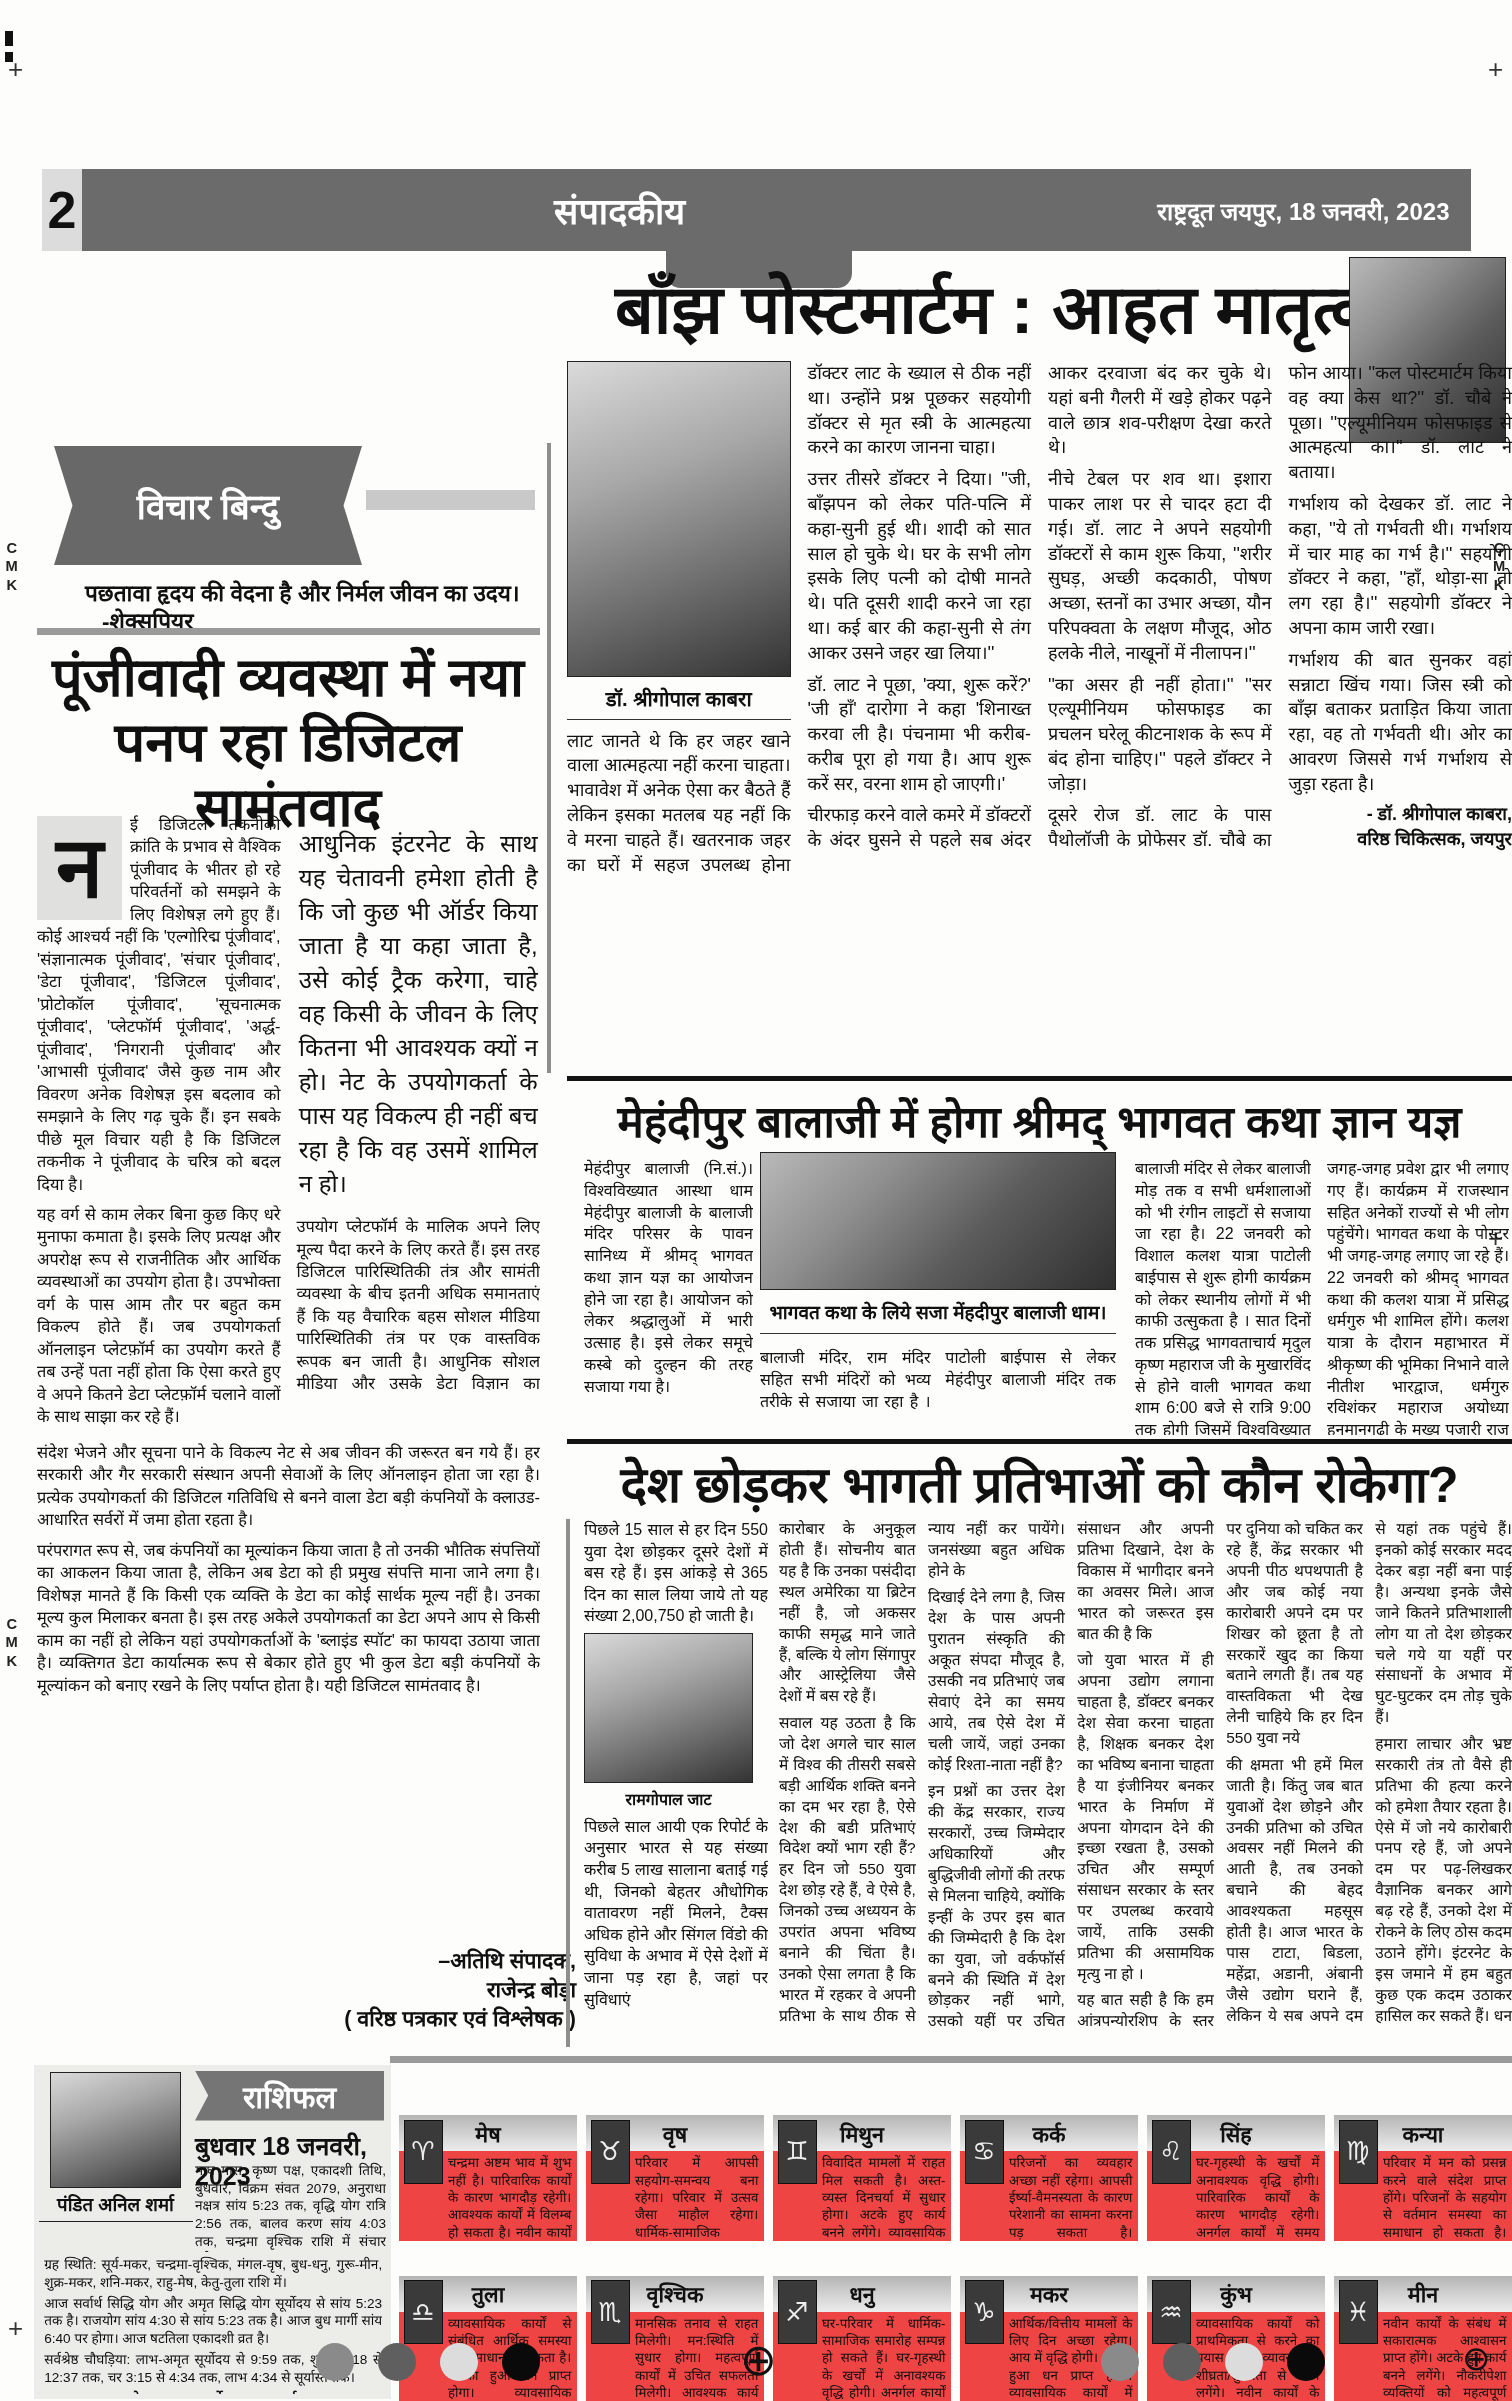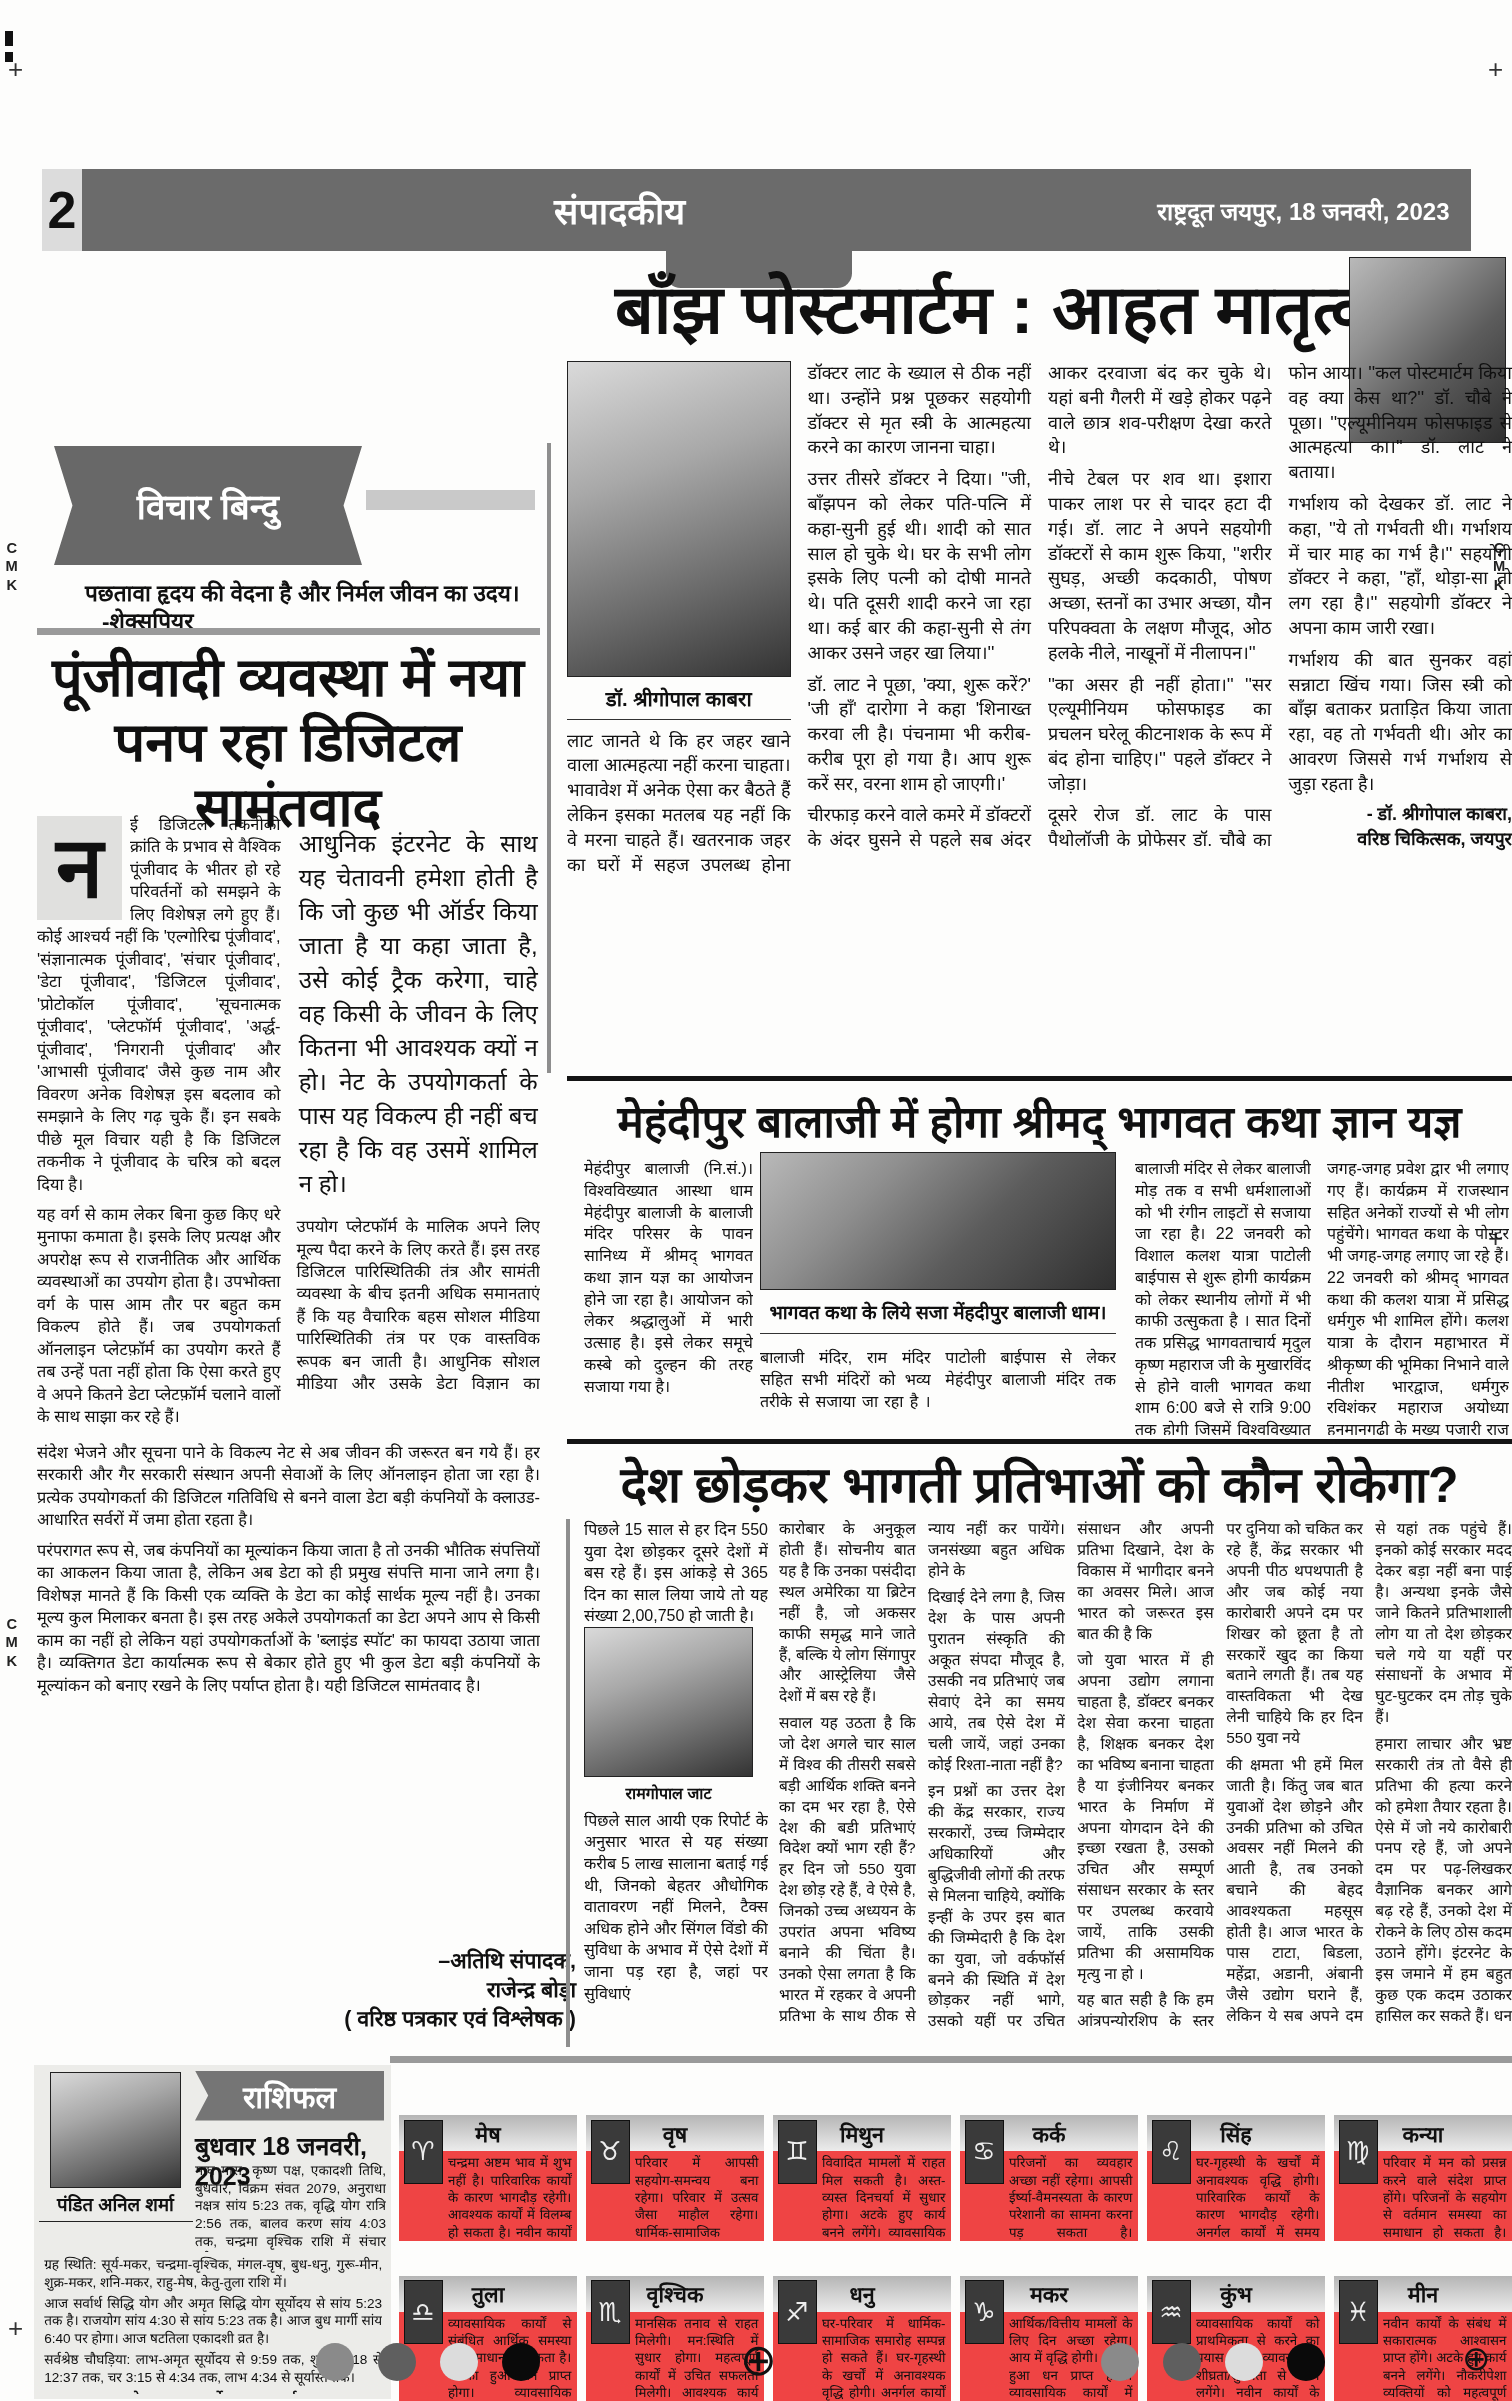--- a/index.html
+++ b/index.html
@@ -156,21 +156,21 @@
   <div class="abs ph" style="left:760px;top:1152px;width:356px;height:138px;"></div>
   <div class="abs caption" style="left:760px;top:1299px;width:356px;font-size:19px;">भागवत कथा के लिये सजा मेंहदीपुर बालाजी धाम।</div>
   <div class="abs" style="left:760px;top:1333px;width:356px;border-top:1.7px solid #333;"></div>
   <div class="abs mhcol mhminis just" style="left:760px;top:1347px;width:356px;height:85px;">बालाजी मंदिर, राम मंदिर सहित सभी मंदिरों को भव्य तरीके से सजाया जा रहा है । पाटोली बाईपास से लेकर मेहंदीपुर बालाजी मंदिर तक रंगीन रंग बिरंगी लाइट लगाई गई हैं।</div>
   <div class="abs mhcol just" style="left:1135px;top:1158px;width:176px;height:277px;">बालाजी मंदिर से लेकर बालाजी मोड़ तक व सभी धर्मशालाओं को भी रंगीन लाइटों से सजाया जा रहा है। 22 जनवरी को विशाल कलश यात्रा पाटोली बाईपास से शुरू होगी कार्यक्रम को लेकर स्थानीय लोगों में भी काफी उत्सुकता है । सात दिनों तक प्रसिद्ध भागवताचार्य मृदुल कृष्ण महाराज जी के मुखारविंद से होने वाली भागवत कथा शाम 6:00 बजे से रात्रि 9:00 तक होगी जिसमें विश्वविख्यात कलाकारों द्वारा अलग-अलग दिन भजनों की प्रस्तुति दी जायेगी। यहां</div>
   <div class="abs mhcol just" style="left:1327px;top:1158px;width:182px;height:277px;">जगह-जगह प्रवेश द्वार भी लगाए गए हैं। कार्यक्रम में राजस्थान सहित अनेकों राज्यों से भी लोग पहुंचेंगे। भागवत कथा के पोस्टर भी जगह-जगह लगाए जा रहे हैं। 22 जनवरी को श्रीमद् भागवत कथा की कलश यात्रा में प्रसिद्ध धर्मगुरु भी शामिल होंगे। कलश यात्रा के दौरान महाभारत में श्रीकृष्ण की भूमिका निभाने वाले नीतीश भारद्वाज, धर्मगुरु रविशंकर महाराज अयोध्या हनुमानगढ़ी के मुख्य पुजारी राजू दास महाराज, उज्जैन महाकालेश्वर मंदिर के मुख्य पुजारी सहित बड़ी संख्या में धर्मगुरु कलश यात्रा में शामिल होंगे।</div>
   <div class="abs blackrule" style="left:567px;top:1439px;width:945px;height:5.1px;"></div>
 
   <div class="abs dshead">देश छोड़कर भागती प्रतिभाओं को कौन रोकेगा?</div>
   <div class="abs dscol1 just">
-    <p style="margin:0 0 0 0;">पिछले 15 साल से हर दिन 550 युवा देश छोड़कर दूसरे देशों में बस रहे हैं। इस आंकड़े से 365 दिन का साल लिया जाये तो यह संख्या 2,00,750 हो जाती है।</p>
+    <p style="margin:0 0 6px 0;">पिछले 15 साल से हर दिन 550 युवा देश छोड़कर दूसरे देशों में बस रहे हैं। इस आंकड़े से 365 दिन का साल लिया जाये तो यह संख्या 2,00,750 हो जाती है।</p>
     <div class="ph2" style="width:169px;height:150px;"></div>
     <div class="caption ctr" style="width:169px;font-size:16px;margin:5.6px 0;">रामगोपाल जाट</div>
     <p style="margin:0;">पिछले साल आयी एक रिपोर्ट के अनुसार भारत से यह संख्या करीब 5 लाख सालाना बताई गई थी, जिनको बेहतर औधोगिक वातावरण नहीं मिलने, टैक्स अधिक होने और सिंगल विंडो की सुविधा के अभाव में ऐसे देशों में जाना पड़ रहा है, जहां पर सुविधाएं</p>
   </div>
   <div class="abs dsflow just">
     <span><p>कारोबार के अनुकूल होती हैं। सोचनीय बात यह है कि उनका पसंदीदा स्थल अमेरिका या ब्रिटेन नहीं है, जो अकसर काफी समृद्ध माने जाते हैं, बल्कि ये लोग सिंगापुर और आस्ट्रेलिया जैसे देशों में बस रहे हैं।</p><p>सवाल यह उठता है कि जो देश अगले चार साल में विश्व की तीसरी सबसे बड़ी आर्थिक शक्ति बनने का दम भर रहा है, ऐसे देश की बडी प्रतिभाएं विदेश क्यों भाग रही हैं? हर दिन जो 550 युवा देश छोड़ रहे हैं, वे ऐसे है, जिनको उच्च अध्ययन के उपरांत अपना भविष्य बनाने की चिंता है। उनको ऐसा लगता है कि भारत में रहकर वे अपनी प्रतिभा के साथ ठीक से न्याय नहीं कर पायेंगे। जनसंख्या बहुत अधिक होने के</p><p>दिखाई देने लगा है, जिस देश के पास अपनी पुरातन संस्कृति की अकूत संपदा मौजूद है, उसकी नव प्रतिभाएं जब सेवाएं देने का समय आये, तब ऐसे देश में चली जायें, जहां उनका कोई रिश्ता-नाता नहीं है?</p><p>इन प्रश्नों का उत्तर देश की केंद्र सरकार, राज्य सरकारों, उच्च जिम्मेदार अधिकारियों और बुद्धिजीवी लोगों की तरफ से मिलना चाहिये, क्योंकि इन्हीं के उपर इस बात की जिम्मेदारी है कि देश का युवा, जो वर्कफॉर्स बनने की स्थिति में देश छोड़कर नहीं भागे, उसको यहीं पर उचित संसाधन और अपनी प्रतिभा दिखाने, देश के विकास में भागीदार बनने का अवसर मिले। आज भारत को जरूरत इस बात की है कि</p><p>जो युवा भारत में ही अपना उद्योग लगाना चाहता है, डॉक्टर बनकर देश सेवा करना चाहता है, शिक्षक बनकर देश का भविष्य बनाना चाहता है या इंजीनियर बनकर भारत के निर्माण में अपना योगदान देने की इच्छा रखता है, उसको उचित और सम्पूर्ण संसाधन सरकार के स्तर पर उपलब्ध करवाये जायें, ताकि उसकी प्रतिभा की असामयिक मृत्यु ना हो ।</p><p>यह बात सही है कि हम आंत्रपन्योरशिप के स्तर पर दुनिया को चकित कर रहे हैं, केंद्र सरकार भी अपनी पीठ थपथपाती है और जब कोई नया कारोबारी अपने दम पर शिखर को छूता है तो सरकारें खुद का किया बताने लगती हैं। तब यह वास्तविकता भी देख लेनी चाहिये कि हर दिन 550 युवा नये</p><p>की क्षमता भी हमें मिल जाती है। किंतु जब बात युवाओं देश छोड़ने और उनकी प्रतिभा को उचित अवसर नहीं मिलने की आती है, तब उनको बचाने की बेहद आवश्यकता महसूस होती है। आज भारत के पास टाटा, बिडला, महेंद्रा, अडानी, अंबानी जैसे उद्योग घराने हैं, लेकिन ये सब अपने दम से यहां तक पहुंचे हैं। इनको कोई सरकार मदद देकर बड़ा नहीं बना पाई है। अन्यथा इनके जैसे जाने कितने प्रतिभाशाली लोग या तो देश छोड़कर चले गये या यहीं पर संसाधनों के अभाव में घुट-घुटकर दम तोड़ चुके हैं।</p><p>हमारा लाचार और भ्रष्ट सरकारी तंत्र तो वैसे ही प्रतिभा की हत्या करने को हमेशा तैयार रहता है। ऐसे में जो नये कारोबारी पनप रहे हैं, जो अपने दम पर पढ़-लिखकर वैज्ञानिक बनकर आगे बढ़ रहे हैं, उनको देश में रोकने के लिए ठोस कदम उठाने होंगे। इंटरनेट के इस जमाने में हम बहुत कुछ एक कदम उठाकर हासिल कर सकते हैं। धन होने पर कुछ भी खरीदने वाले युवा यहीं पर अपना भविष्य देखें, ऐसी व्यवस्था बनाकर ही हम अपनी प्रतिभाओं को देश के लिये रोक सकते हैं।</p></span>
     
   </div>
   <div class="abs grayrule" style="left:390px;top:2056px;width:1123px;height:6.8px;"></div>
 

